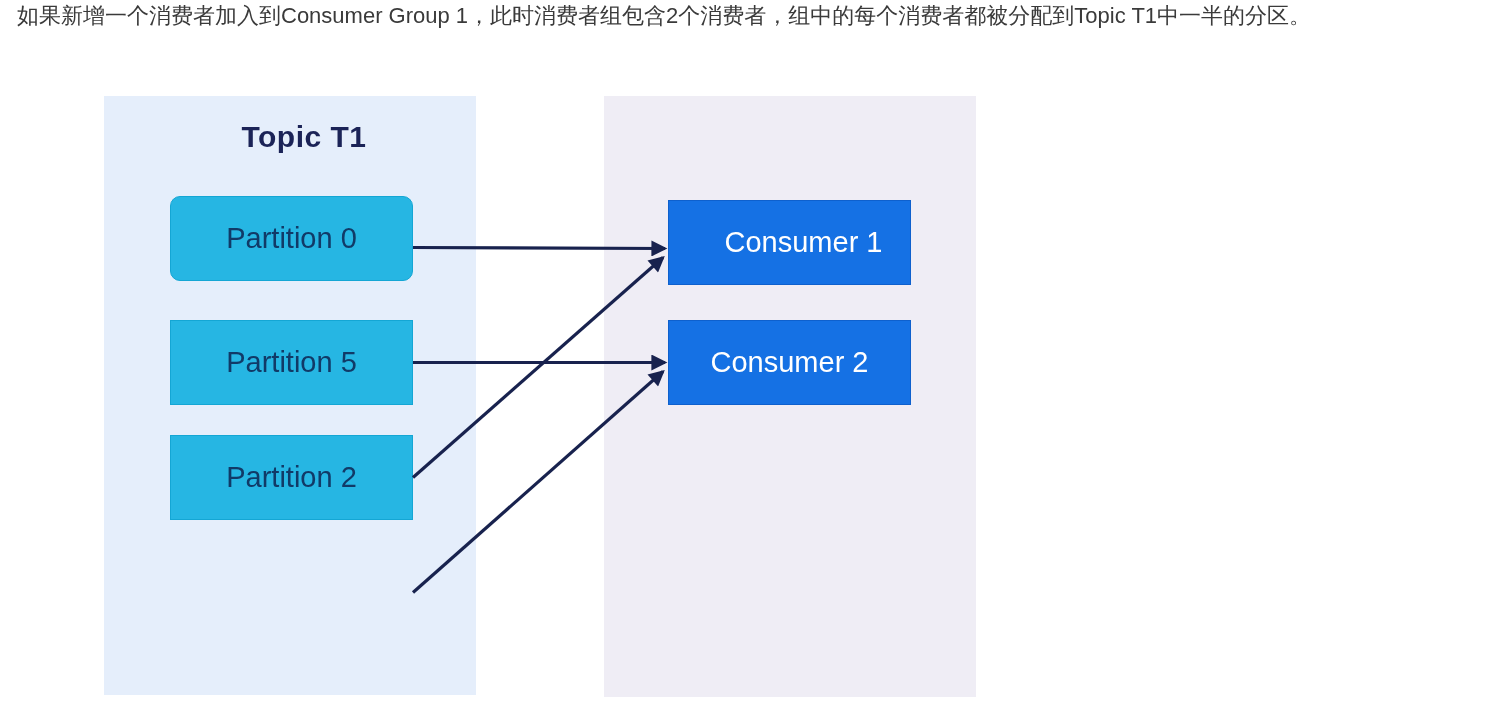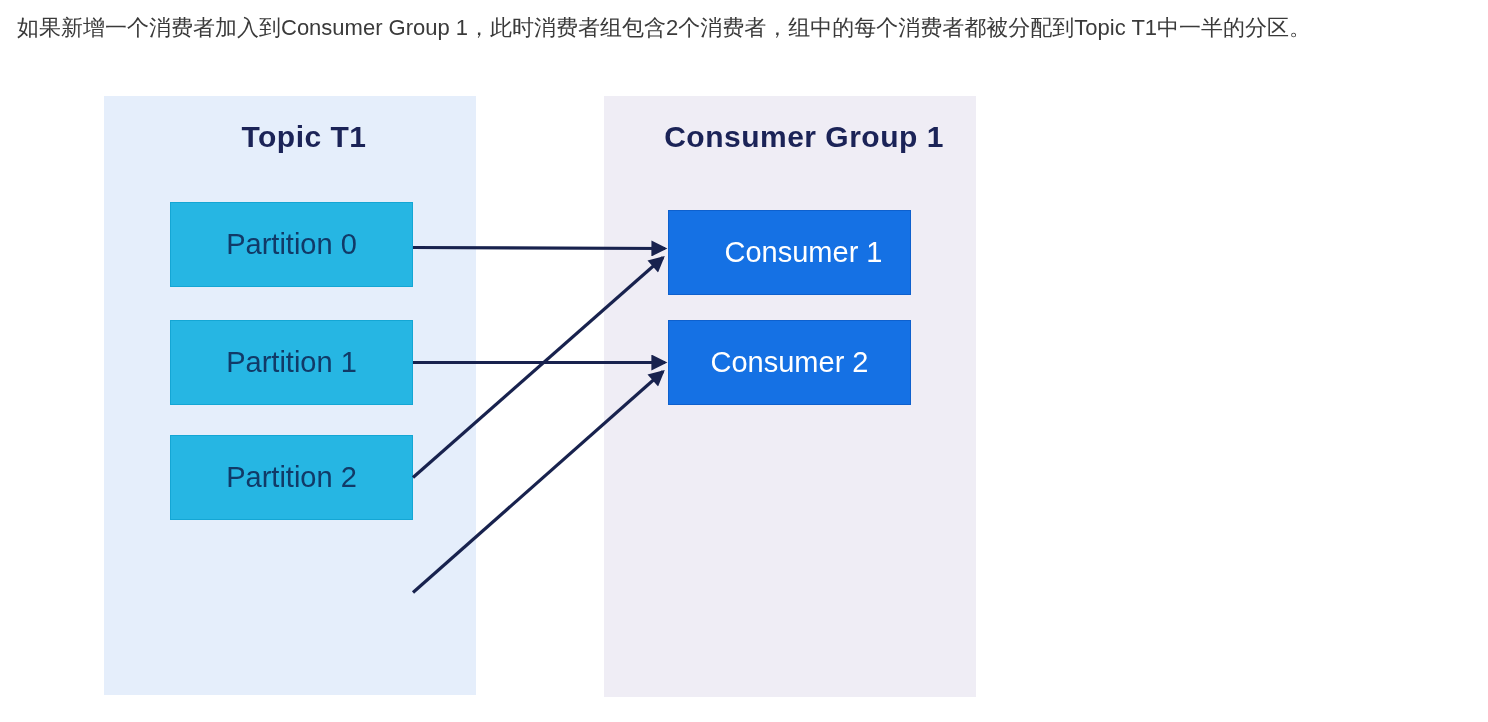--- a/index.html
+++ b/index.html
@@ -22,21 +22,21 @@
   .stage{
     position:relative;
     width:1488px;
     height:722px;
     background:var(--page-bg);
     overflow:hidden;
   }
   .description{
     position:absolute;
     left:17px;
-    top:12px;
+    top:0;
     width:1460px;
     font-size:22px;
     line-height:32px;
     color:var(--description-text);
     white-space:nowrap;
   }
   .panel{
     position:absolute;
     top:96px;
   }
@@ -72,56 +72,55 @@
     justify-content:center;
     font-size:29px;
   }
   .partition{
     left:66px;
     height:85px;
     background:var(--partition-box);
     border:1px solid var(--partition-box-border);
     color:var(--partition-text);
   }
-  .partition-0{top:106px;}
+  .partition-0{top:100px;border-radius:10px;}
   .partition-1{top:224px;}
   .partition-2{top:339px;text-align:right;}
   .partition-3{top:454px;}
   .consumer{
     left:64px;
     height:85px;
     background:var(--consumer-box);
     border:1px solid var(--consumer-box-border);
     color:var(--consumer-text);
   }
-  .consumer-0{top:114px;padding-left:28px;}
+  .consumer-0{top:104px;padding-left:28px;}
   .consumer-1{top:224px;}
   .arrows-svg{
     position:absolute;
     left:0;top:0;
     width:1488px;height:722px;
     pointer-events:none;
   }
 </style>
 </head>
 <body>
 
 <div class="stage">
 
   <p class="description">如果新增一个消费者加入到Consumer Group 1，此时消费者组包含2个消费者，组中的每个消费者都被分配到Topic T1中一半的分区。</p>
 
   <div class="panel panel-topic">
     <div class="panel-title">Topic T1</div>
     <div class="node partition partition-0">Partition 0</div>
-    <div class="node partition partition-1">Partition 1</div>
+    <div class="node partition partition-1">Partition 5</div>
     <div class="node partition partition-2">Partition 2</div>
   </div>
 
   <div class="panel panel-consumer">
-    <div class="panel-title">Consumer Group 1</div>
     <div class="node consumer consumer-0">Consumer 1</div>
     <div class="node consumer consumer-1">Consumer 2</div>
   </div>
 
   <svg class="arrows-svg" xmlns="http://www.w3.org/2000/svg">
     <defs>
       <marker id="arrowhead" viewBox="0 0 10 10" refX="8.5" refY="5" markerWidth="6.5" markerHeight="5" orient="auto-start-reverse">
         <path d="M0,0 L10,5 L0,10 z" fill="#18224e"></path>
       </marker>
     </defs>

